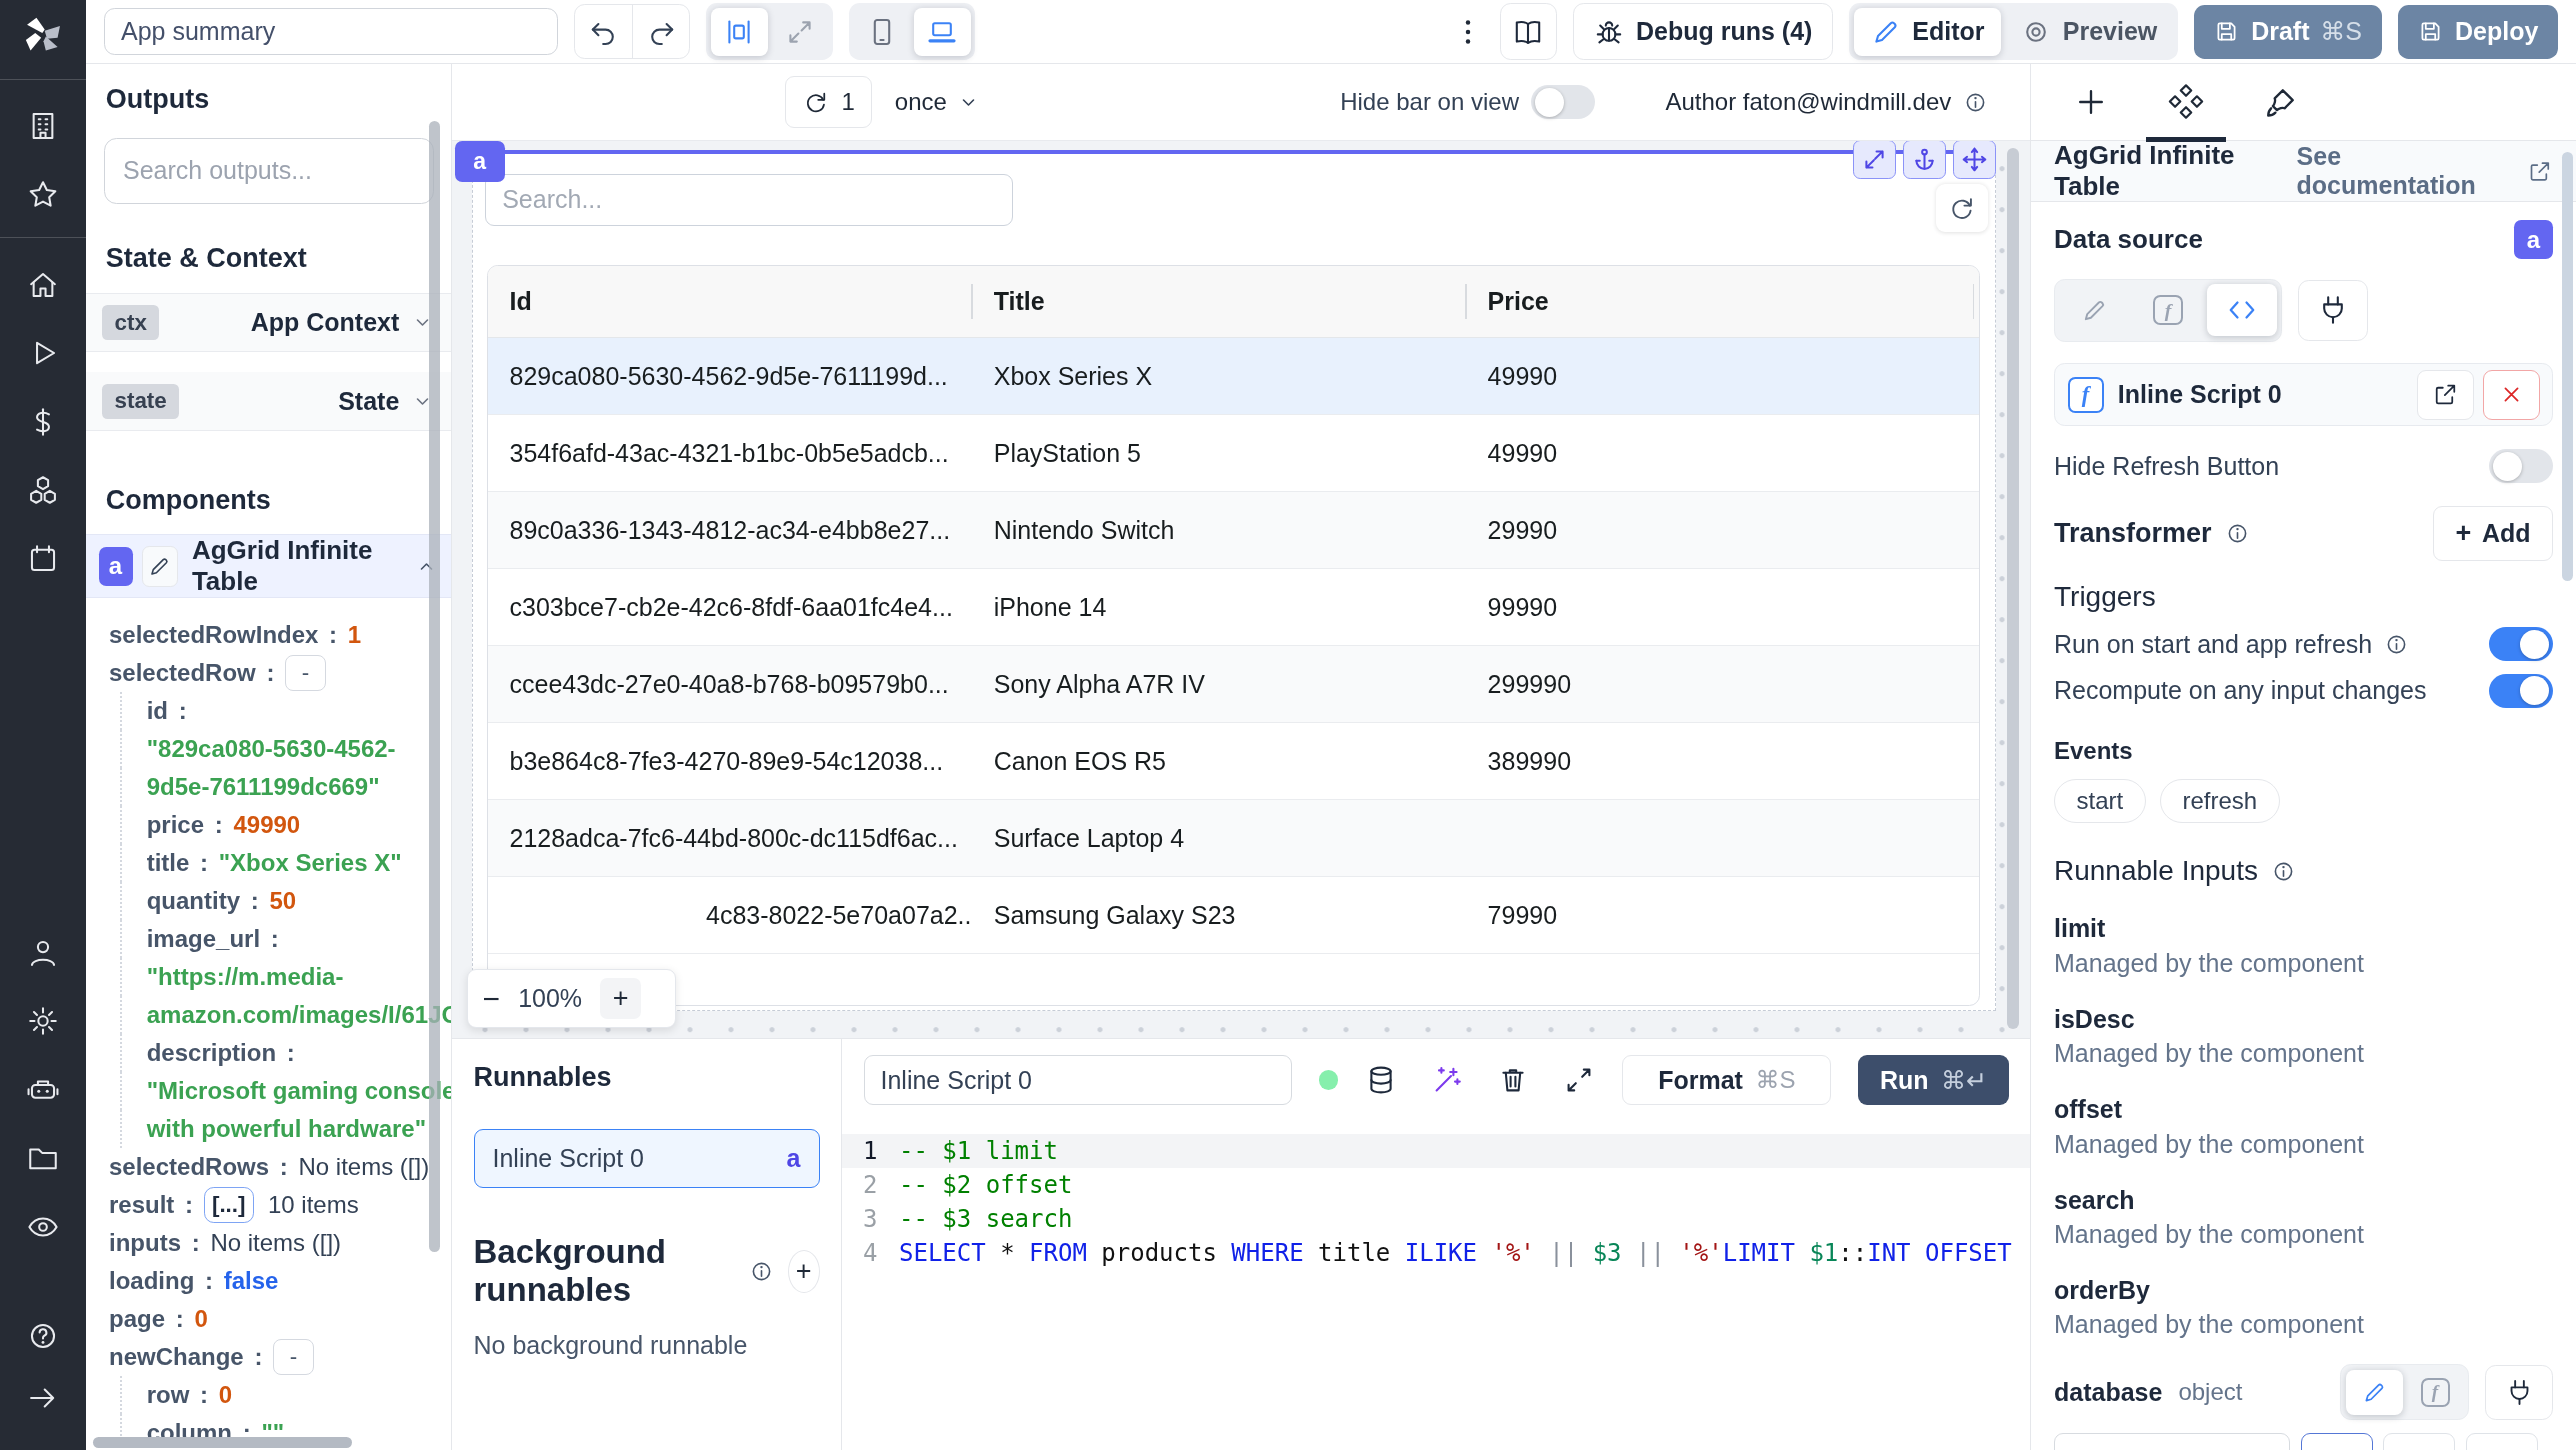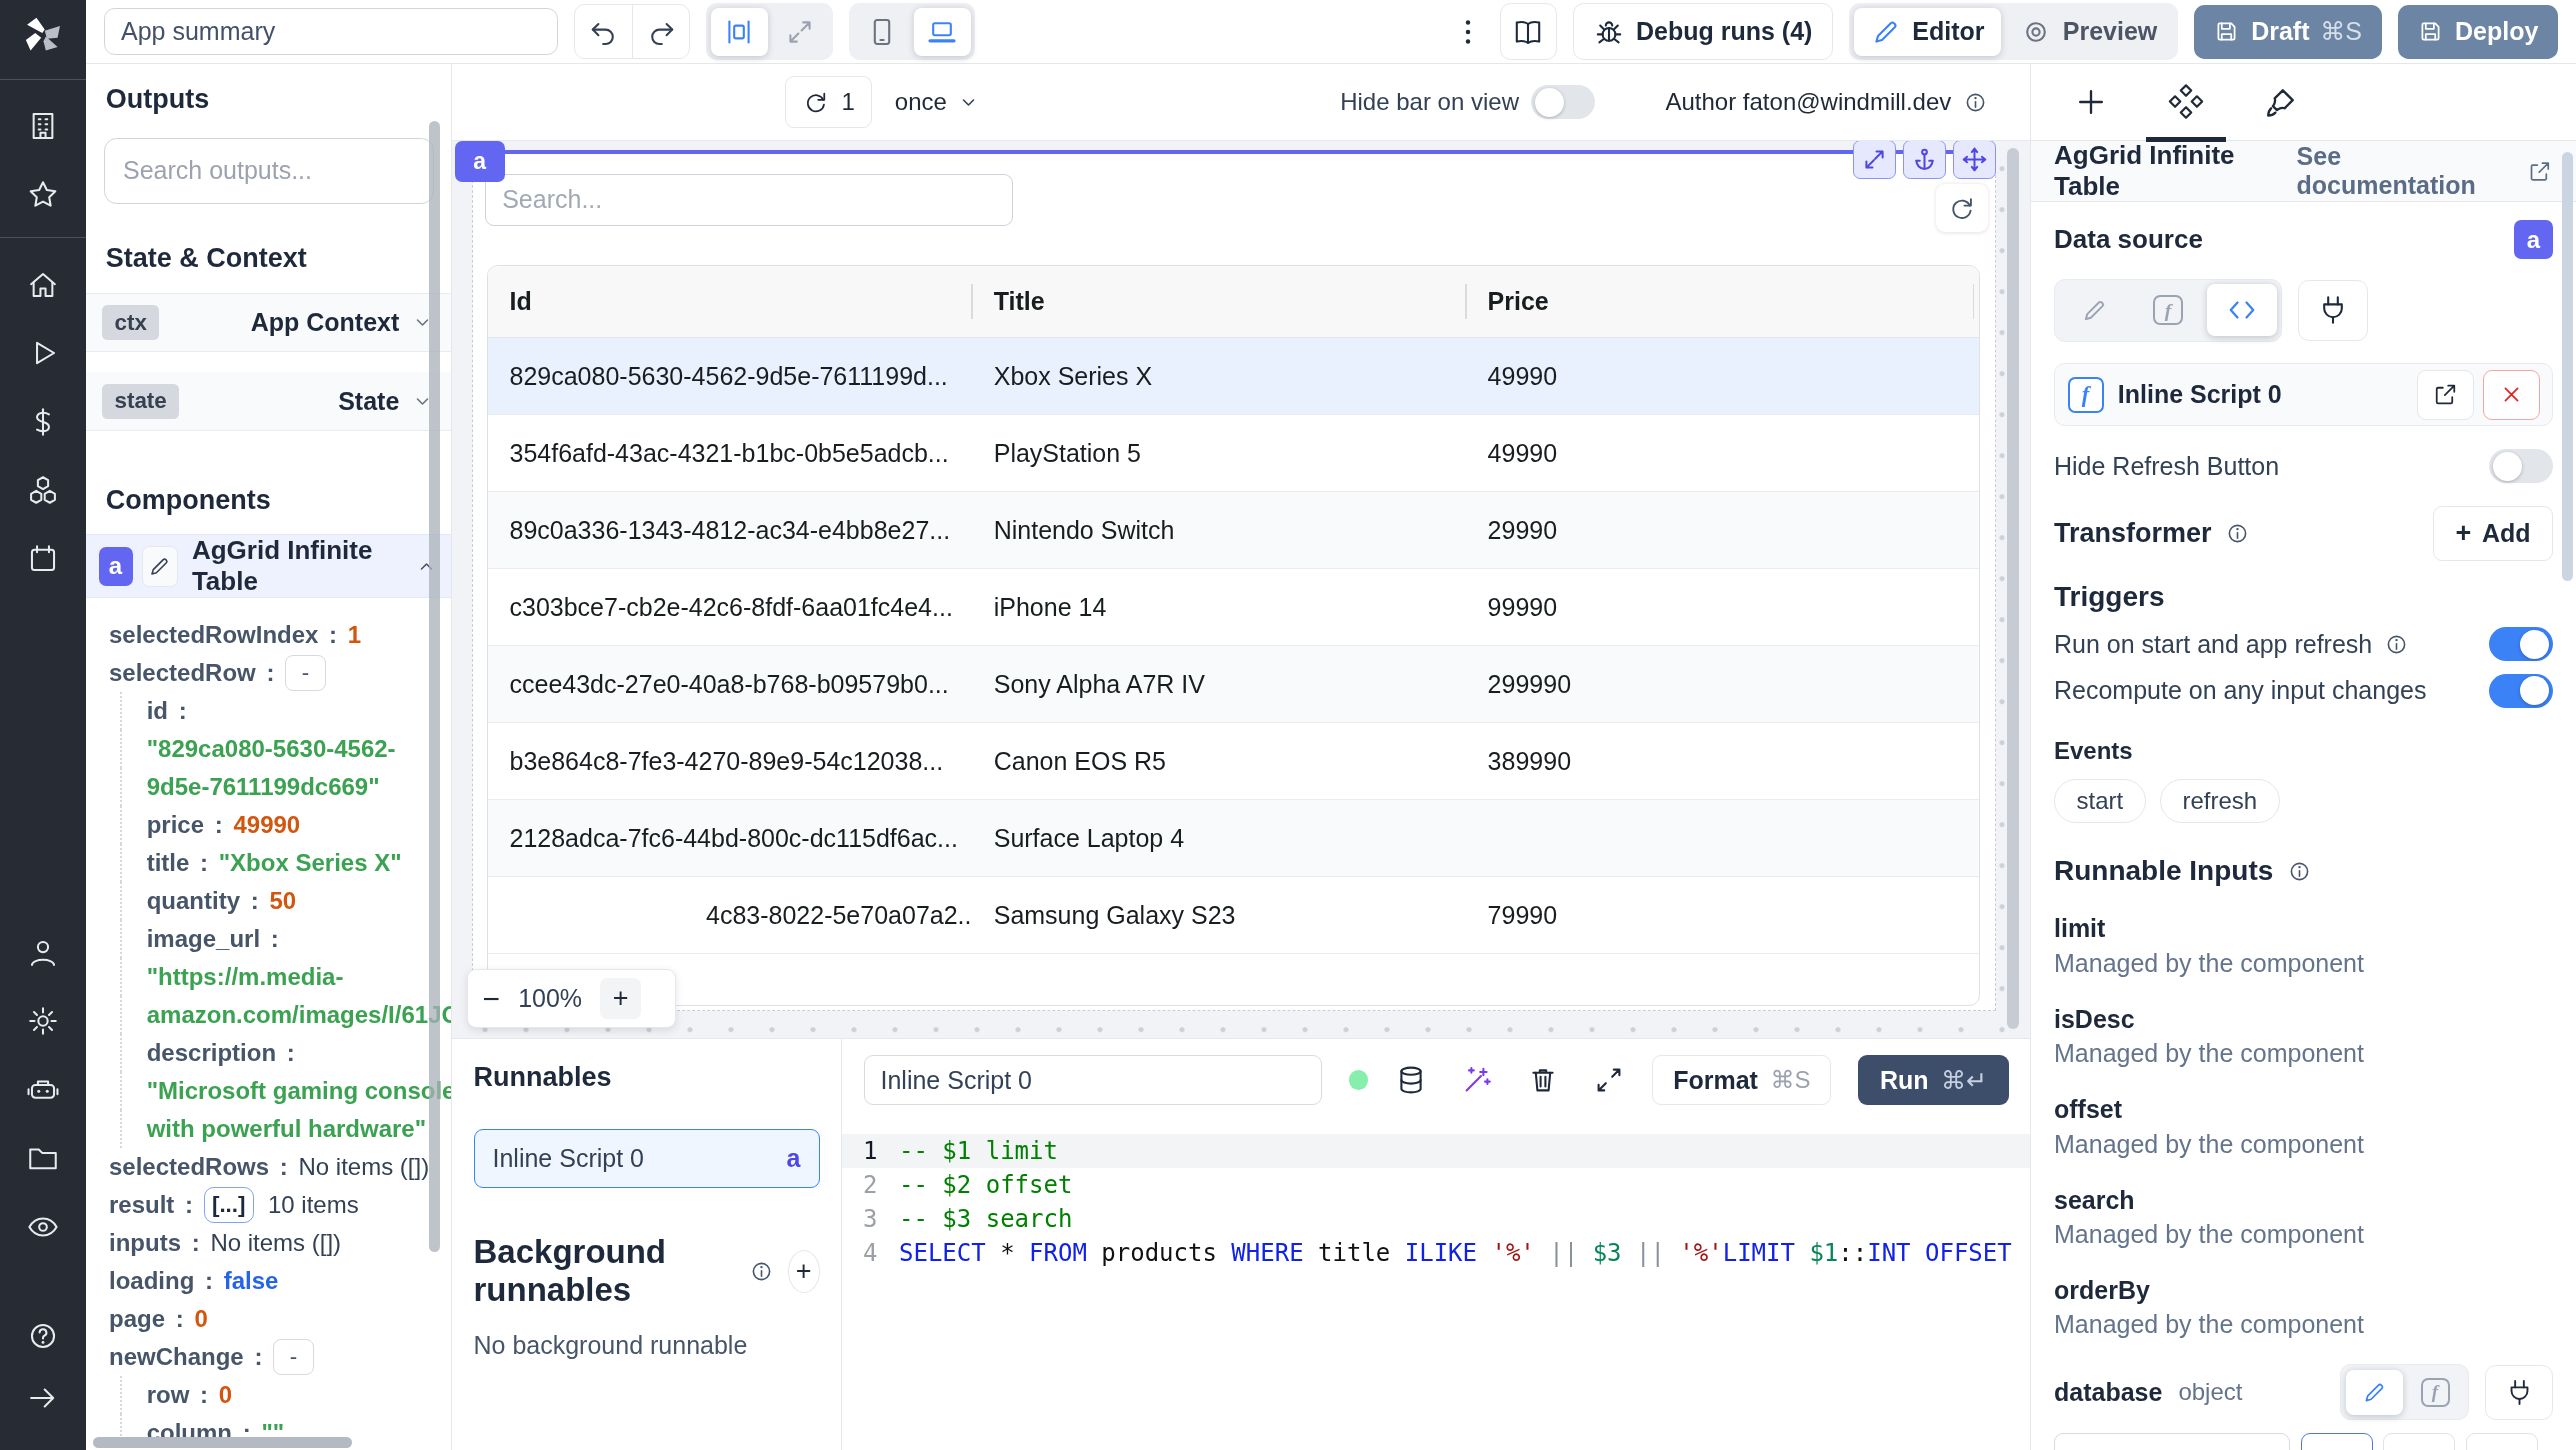--- a/index.html
+++ b/index.html
@@ -111,21 +111,21 @@
 .bgrow .t{font-size:33px;font-weight:bold;color:#1e293b}
 .pluscircle{margin-left:auto;width:43px;height:43px;border:1.8px solid #e5e7eb;border-radius:50%;display:flex;align-items:center;justify-content:center;font-size:27px;color:#1f2937;cursor:pointer}
 .bgempty{margin-top:21.5px;font-size:25px;color:#475569}
 .editor{flex:1;display:flex;flex-direction:column;min-width:0}
 .edhead{height:82px;display:flex;align-items:center;padding:0 21.5px;gap:27px}
 .edname{width:565px;height:50px;border:1.8px solid #d7dbe0;border-radius:9px;padding:0 16px;font-size:25px;color:#334155}
 .greendot{width:19.7px;height:19.7px;border-radius:50%;background:#86efac;flex-shrink:0}
 .edicons{display:flex;align-items:center;gap:34px;color:#1e293b}
 .edicons .edic{cursor:pointer;display:flex}
 .edicons .wand{color:#7c3aed}
-.formatbtn{margin-left:auto;height:50px;border:1.8px solid #e5e7eb;border-radius:9px;display:flex;align-items:center;gap:12.5px;padding:0 20px;font-weight:bold;font-size:25px;color:#1e293b;background:#fff;cursor:pointer}
+.formatbtn{margin-left:auto;height:50px;border:1.8px solid #e5e7eb;border-radius:9px;display:flex;align-items:center;gap:12.5px;padding:0 35px;font-weight:bold;font-size:25px;color:#1e293b;background:#fff;cursor:pointer}
 .formatbtn .kbd{color:#9ca3af;font-weight:normal;font-size:24px}
 .runbtn{height:50px;border-radius:9px;background:#3d4e6b;color:#fff;display:flex;align-items:center;gap:12.5px;padding:0 21.5px;font-weight:bold;font-size:25px;cursor:pointer}
 .runbtn .kbd{color:#c5cfdd;font-weight:normal}
 .code{flex:1;font-family:"DejaVu Sans Mono",monospace;font-size:24px;line-height:34px;padding-top:12.5px;overflow:hidden;background:#fff}
 .cline{display:flex;white-space:pre}
 .cline.current{background:#f3f4f6}
 .cline .ln{width:57px;text-align:right;padding-right:21.5px;color:#9aa0a6;flex-shrink:0}
 .cline.current .ln{color:#111827}
 .tok-kw{color:#1021e8}.tok-com{color:#008000}.tok-str{color:#a31515}.tok-param{color:#098658}.tok-op{color:#8a919c}.tok-pl{color:#111}
 
@@ -152,21 +152,21 @@
 .scriptrow .t{margin-left:14.3px;font-weight:600;font-size:25px;color:#1e293b}
 .scriptrow .acts{margin-left:auto;display:flex;gap:9px}
 .sqbtn{width:57px;height:50px;border:1.8px solid #e5e7eb;border-radius:9px;background:#fff;display:flex;align-items:center;justify-content:center;color:#1e293b;cursor:pointer}
 .sqbtn.red{border-color:#f2a6a6;color:#dc2626}
 .sqbtn svg.ic{width:27px;height:27px}
 .togglerow{margin-top:23px;display:flex;align-items:center;gap:10.7px;color:#334155;font-size:25px}
 .togglerow .toggle{margin-left:auto}
 .transrow{margin-top:23px;display:flex;align-items:center;gap:12.5px}
 .transrow .t{font-weight:bold;font-size:27px;color:#1e293b}
 .addbtn{margin-left:auto;height:55px;border:1.8px solid #e5e7eb;border-radius:9px;display:flex;align-items:center;gap:10.7px;padding:0 21.5px;font-size:25px;color:#1e293b;font-weight:600;background:#fff;cursor:pointer}
-.rtitle{margin-top:19.7px;font-weight:bold;font-size:28px;color:#1e293b;display:flex;align-items:center;gap:12.5px}
+.rtitle{margin-top:19.7px;font-weight:normal;font-size:28px;color:#1e293b;display:flex;align-items:center;gap:12.5px}
 .infoic{color:#475569;display:inline-flex}
 .infoic svg.ic{width:27px;height:27px;stroke-width:2.4}
 .eventslbl{margin-top:29px;font-weight:bold;font-size:24px;color:#1e293b}
 .chips{margin-top:14.3px;display:flex;gap:14.3px}
 .chip{border:1.8px solid #e5e7eb;border-radius:894px;padding:7.2px 21.5px;font-size:24px;color:#334155;background:#fff;cursor:pointer}
 .inputblock{margin-top:27px}
 .inputblock .nm{font-weight:bold;font-size:25px;color:#1e293b}
 .inputblock .managed{margin-top:5.4px;font-size:25px;color:#64748b}
 .dbrow{margin-top:25px;display:flex;align-items:center;gap:16px}
 .dbrow .nm{font-weight:bold;font-size:25px;color:#1e293b}

